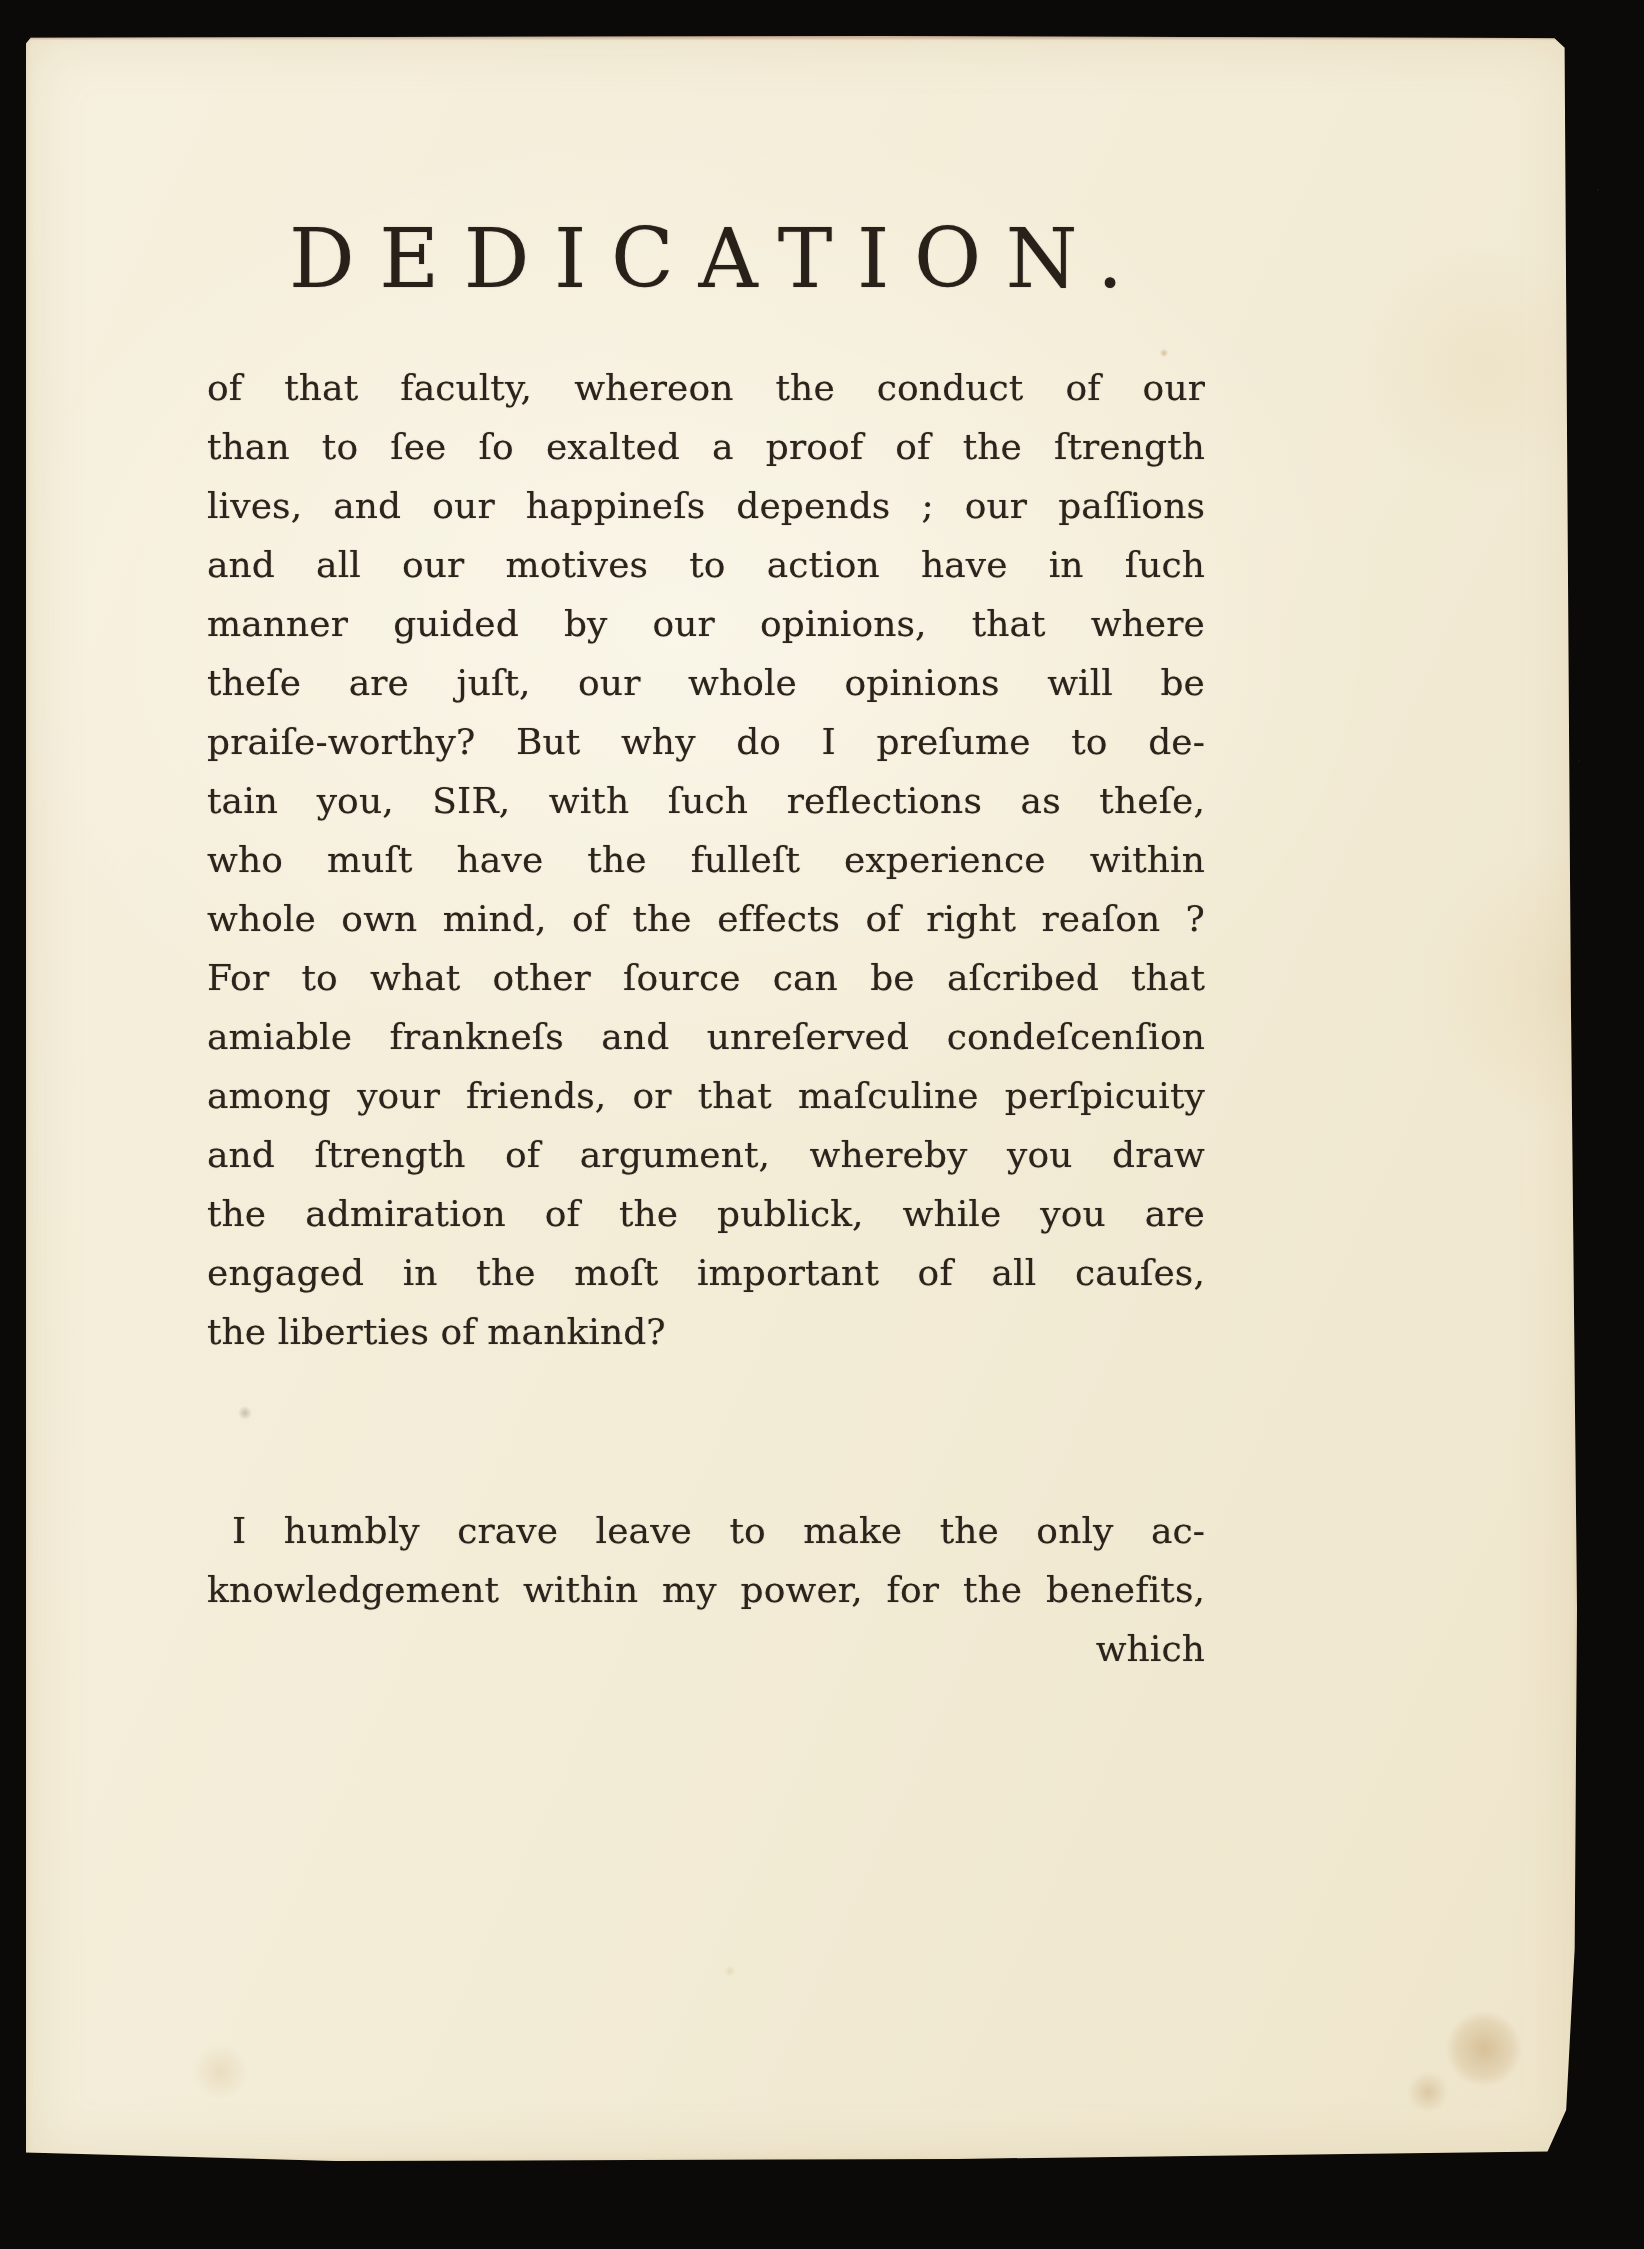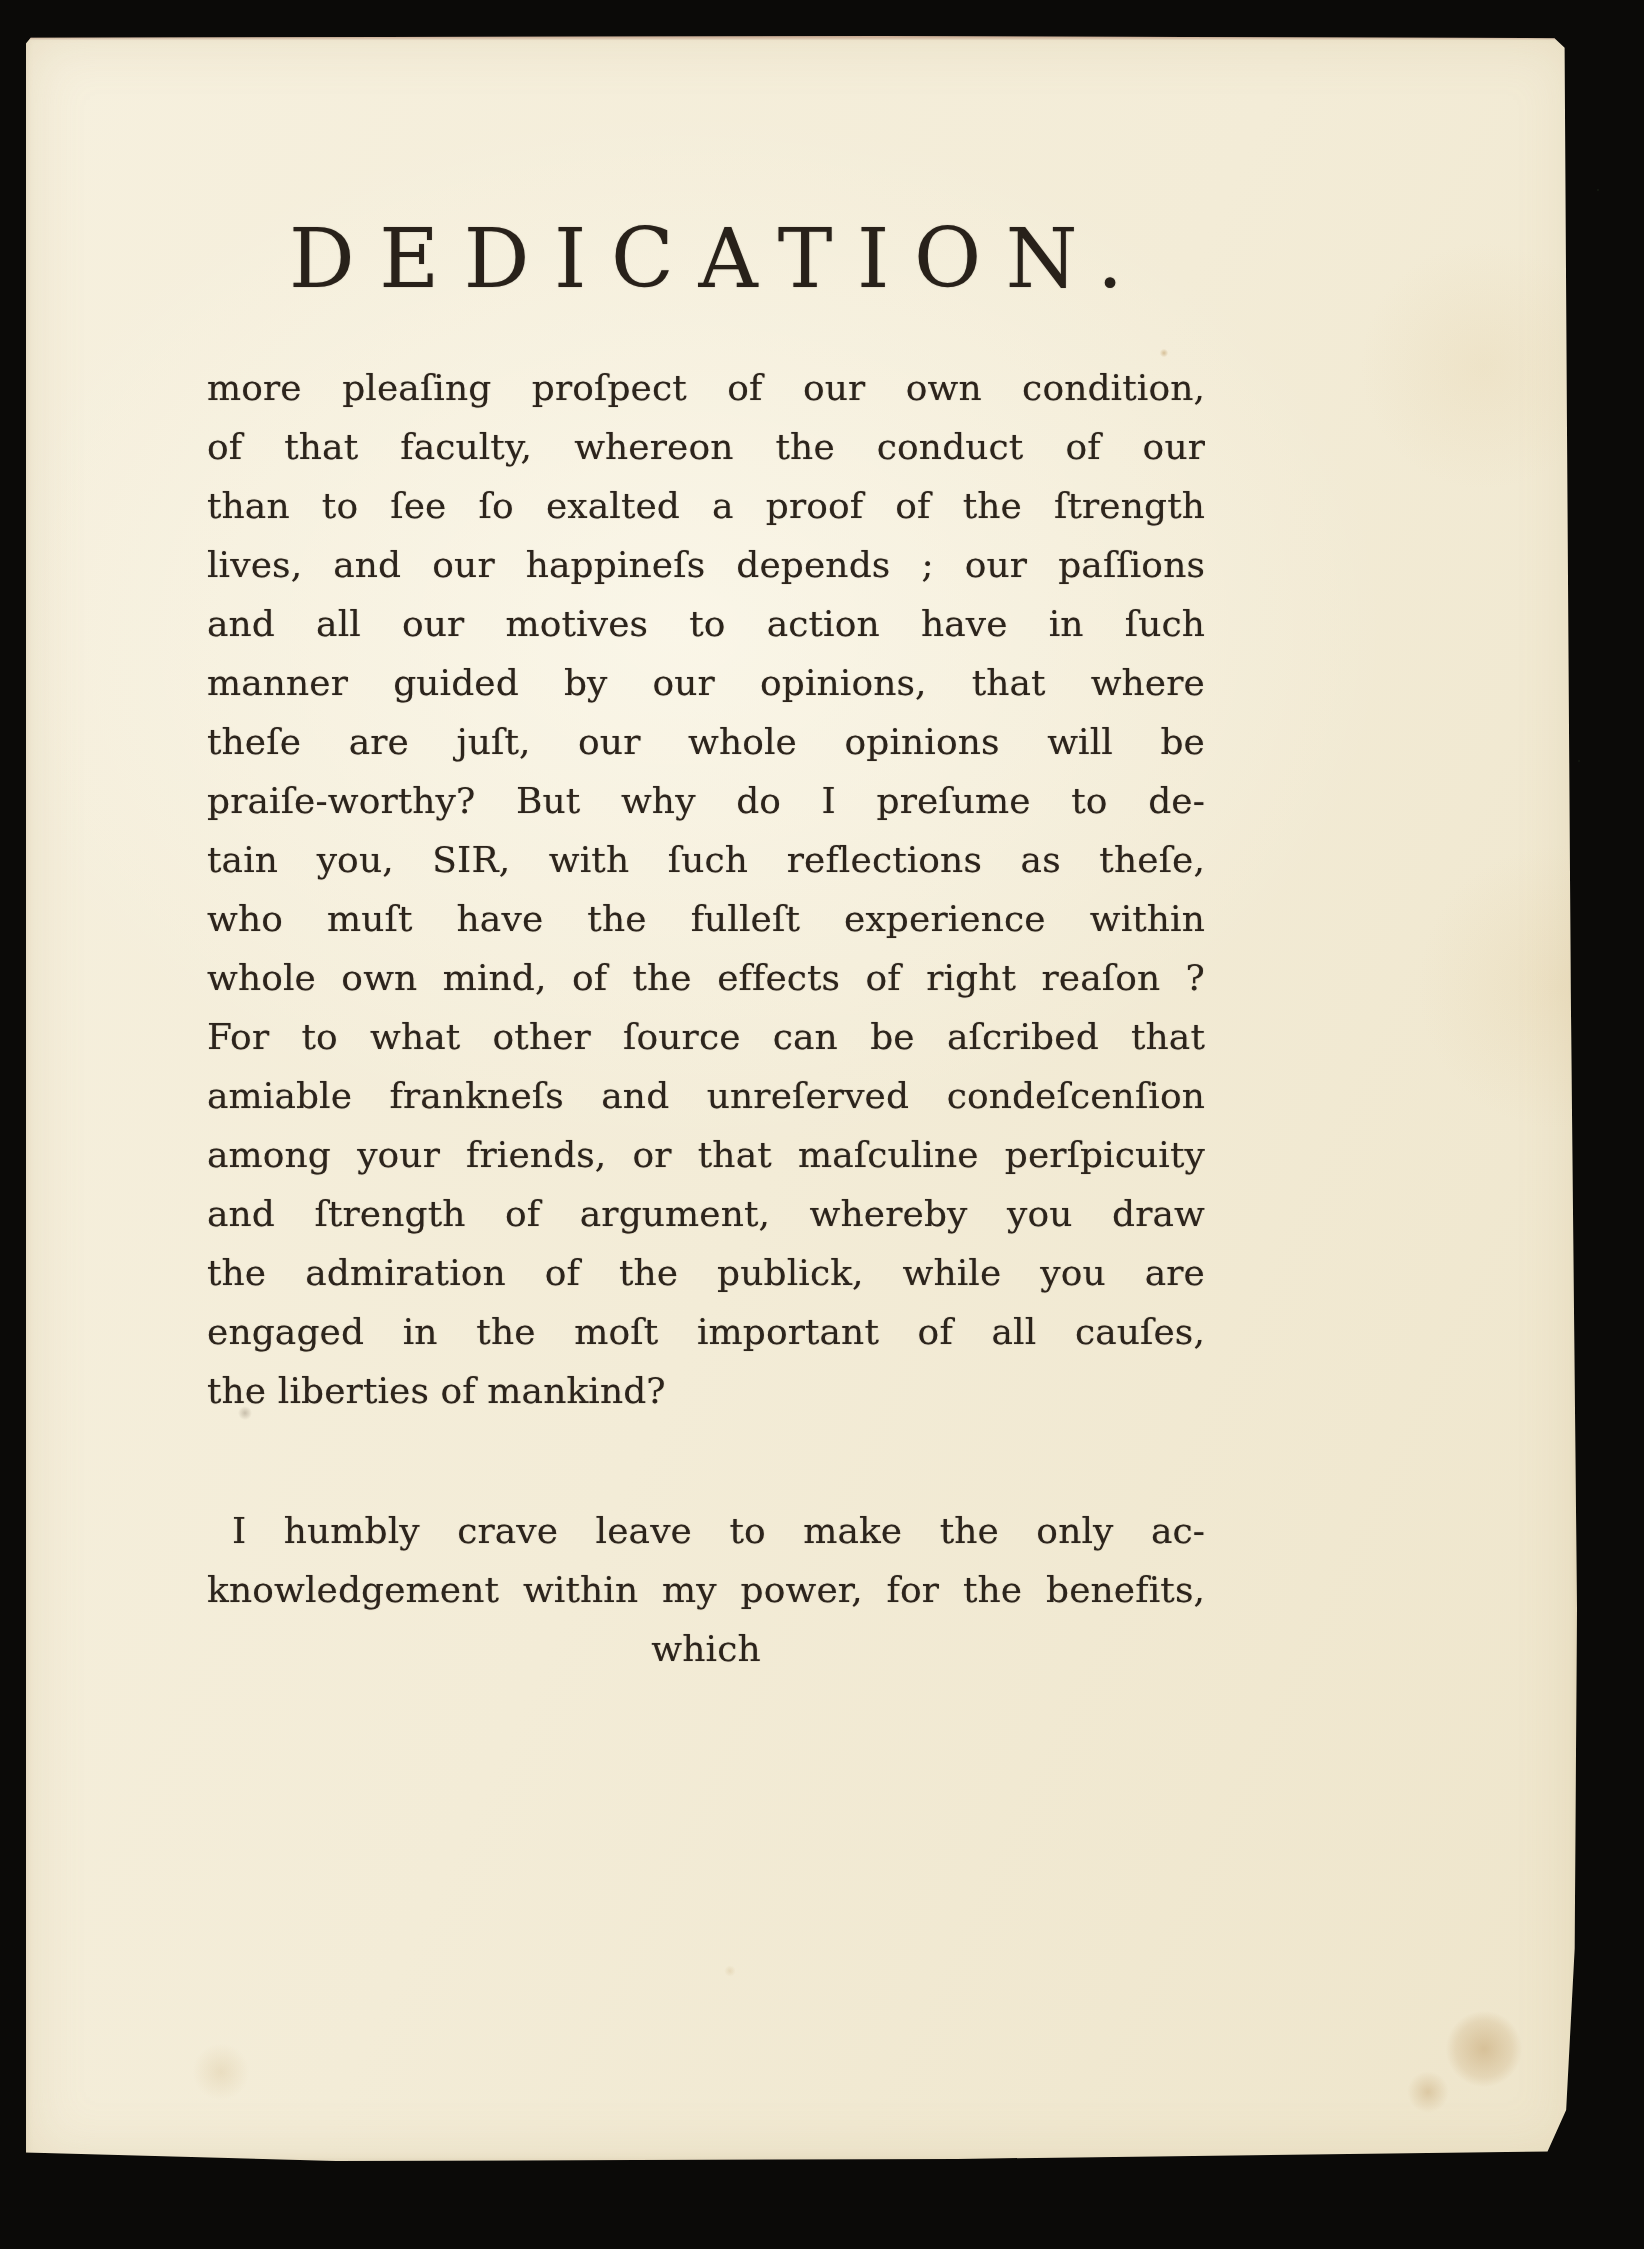--- a/index.html
+++ b/index.html
@@ -80,32 +80,31 @@
     height: 59px;
     line-height: 59px;
     font-size: 36px;
     overflow: hidden;
     letter-spacing: 0.1px;
     text-shadow: 0 0 1px rgba(55,44,32,0.5);
   }
   .just { text-align: justify; }
   .just::after { content: ""; display: inline-block; width: 100%; }
   .indent { text-indent: 25px; }
-  .catch { text-align: center; }
+  .catch { text-align: right; }
 </style>
 </head>
 <body>
 
 <div class="scan">
   <div class="paper">
     <div class="stains"></div>
     <div class="textblock">
       <h1 class="heading">DEDICATION.</h1>
       <div class="para para-1">
-        <div class="line just">more pleaſing proſpect of our own condition,</div>
         <div class="line just">of that faculty, whereon the conduct of our</div>
         <div class="line just">than to ſee ſo exalted a proof of the ſtrength</div>
         <div class="line just">lives, and our happineſs depends ; our paſſions</div>
         <div class="line just">and all our motives to action have in ſuch</div>
         <div class="line just">manner guided by our opinions, that where</div>
         <div class="line just">theſe are juſt, our whole opinions will be</div>
         <div class="line just">praiſe-worthy? But why do I preſume to de-</div>
         <div class="line just">tain you, SIR, with ſuch reflections as theſe,</div>
         <div class="line just">who muſt have the fulleſt experience within</div>
         <div class="line just">whole own mind, of the effects of right reaſon ?</div>

